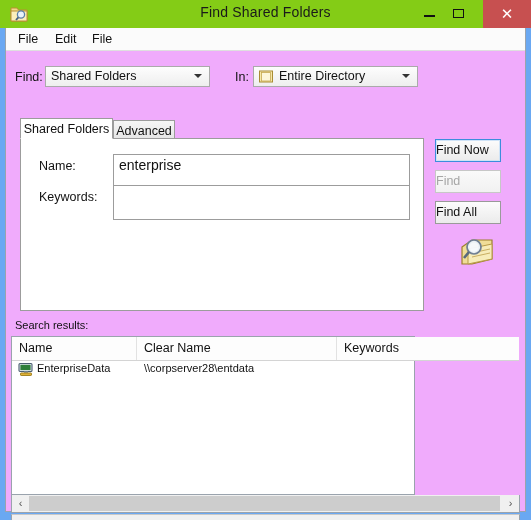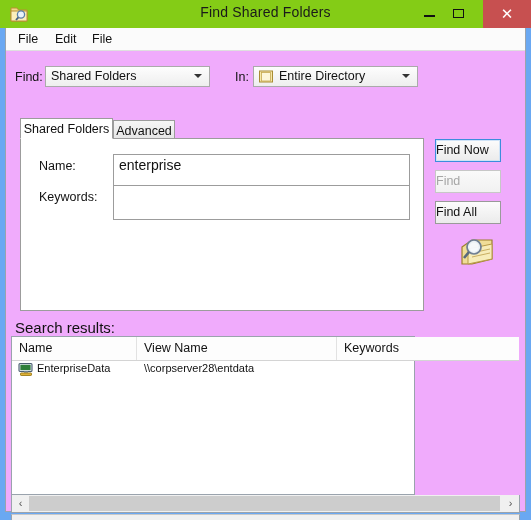--- a/index.html
+++ b/index.html
@@ -211,21 +211,21 @@
   }
   .rbtn.disabled {
     color: #a6a6a6;
     background: linear-gradient(#fafafa, #f1f1f1);
     border: 1px solid #c7c7c7;
   }
   
   #results-label {
     position: absolute;
     left: 9px; top: 291px;
-    font-size: 15px;
+    font-size: 11px;
     color: #111;
   }
   #listview {
     position: absolute;
     left: 5px; top: 308px;
     width: 404px;
     height: 159px;
     background: #ffffff;
     border: 1px solid #9aa3ad;
     box-sizing: border-box;
@@ -393,21 +393,21 @@
       <circle cx="16" cy="12" r="7" fill="#eaf3fc" fill-opacity="0.92" stroke="#6f7f93" stroke-width="1.7"></circle>
       <circle cx="16" cy="12" r="4.6" fill="#ffffff" fill-opacity="0.55" stroke="none"></circle>
       <line x1="11" y1="17" x2="6" y2="23" stroke="#5a6a7d" stroke-width="2.6"></line>
     </svg>
 
     <div id="results-label">Search results:</div>
 
     <div id="listview">
       <div id="listheader">
         <div class="colhdr" style="left:0px;   width:125px">Name</div>
-        <div class="colhdr" style="left:125px; width:200px">View Name</div>
+        <div class="colhdr" style="left:125px; width:200px">Clear Name</div>
         <div class="colhdr" style="left:325px; width:182px; border-right:none">Keywords</div>
       </div>
 
       <div class="row">
         <svg class="share-icon" viewBox="0 0 16 15">
           <rect x="1" y="1.5" width="13" height="8" rx="1" fill="#dfe7ee" stroke="#4a5d70" stroke-width="1.1"></rect>
           <rect x="2.4" y="2.8" width="10.2" height="5.3" fill="#2f7f3a"></rect>
           <rect x="6" y="9.5" width="4" height="1.6" fill="#93a3b2"></rect>
           <rect x="2.5" y="11" width="11" height="2.4" rx="0.6" fill="#e8b93c" stroke="#9b7a18" stroke-width="1"></rect>
         </svg>

